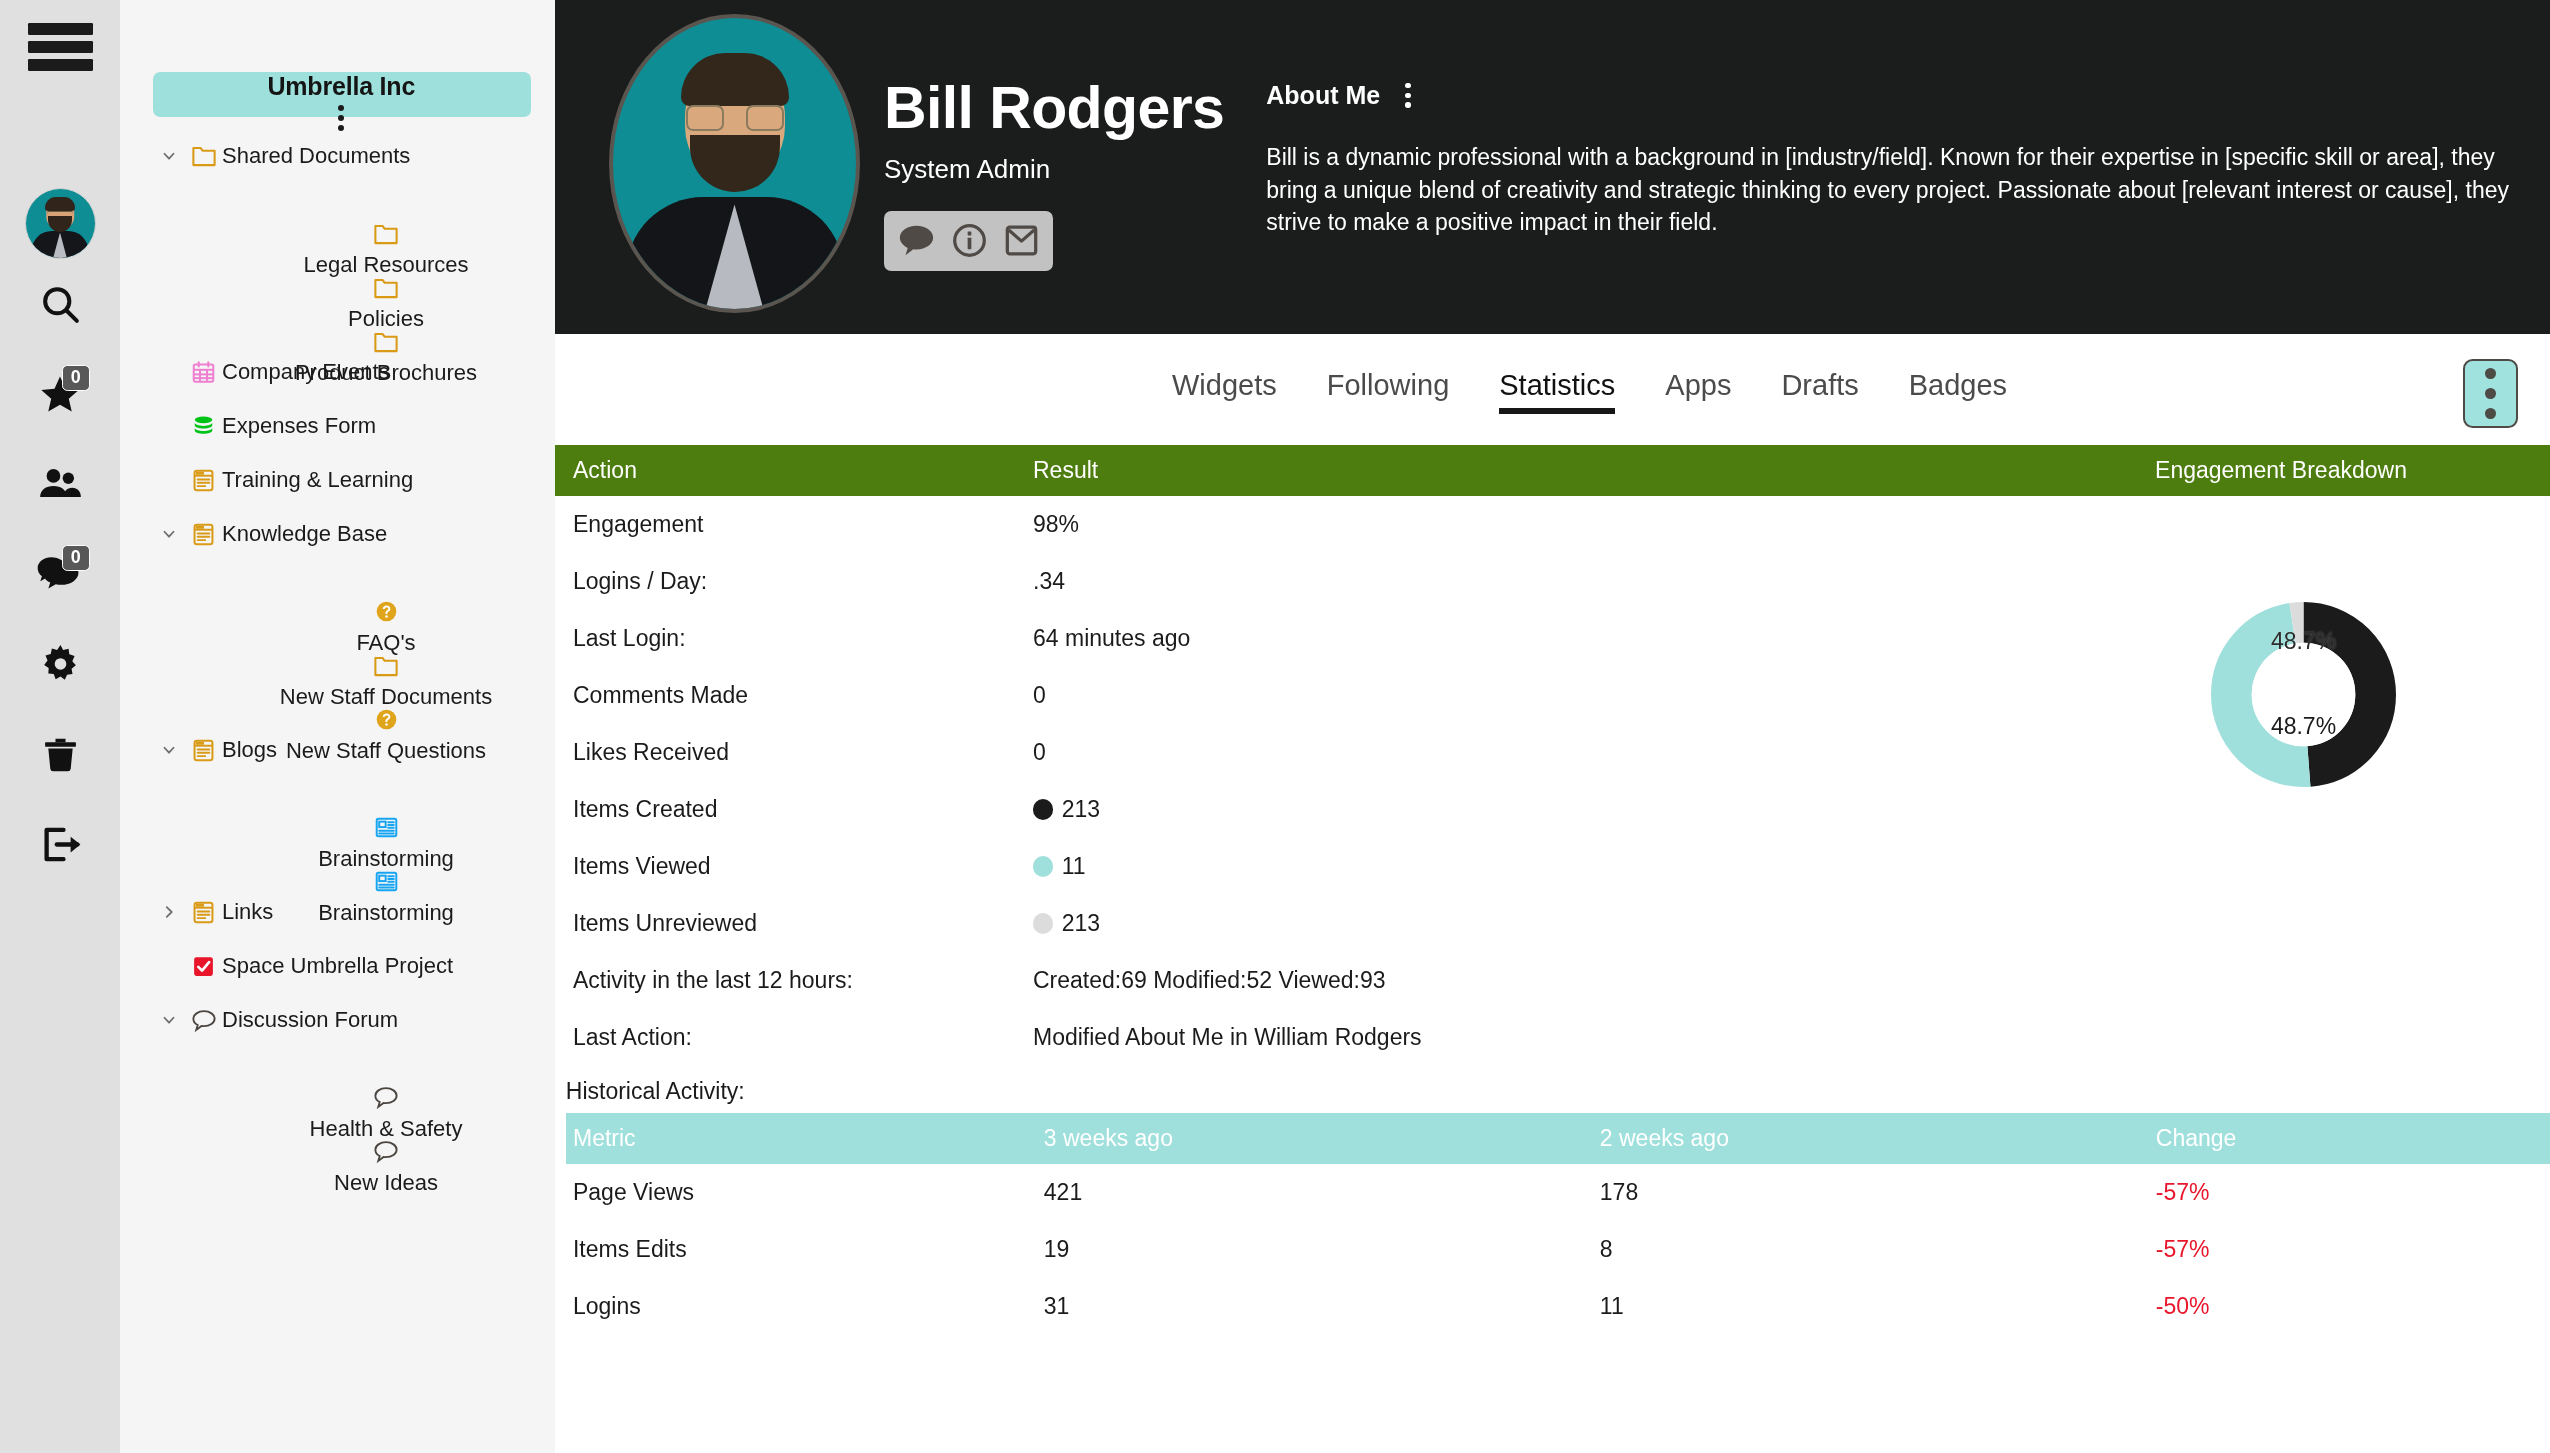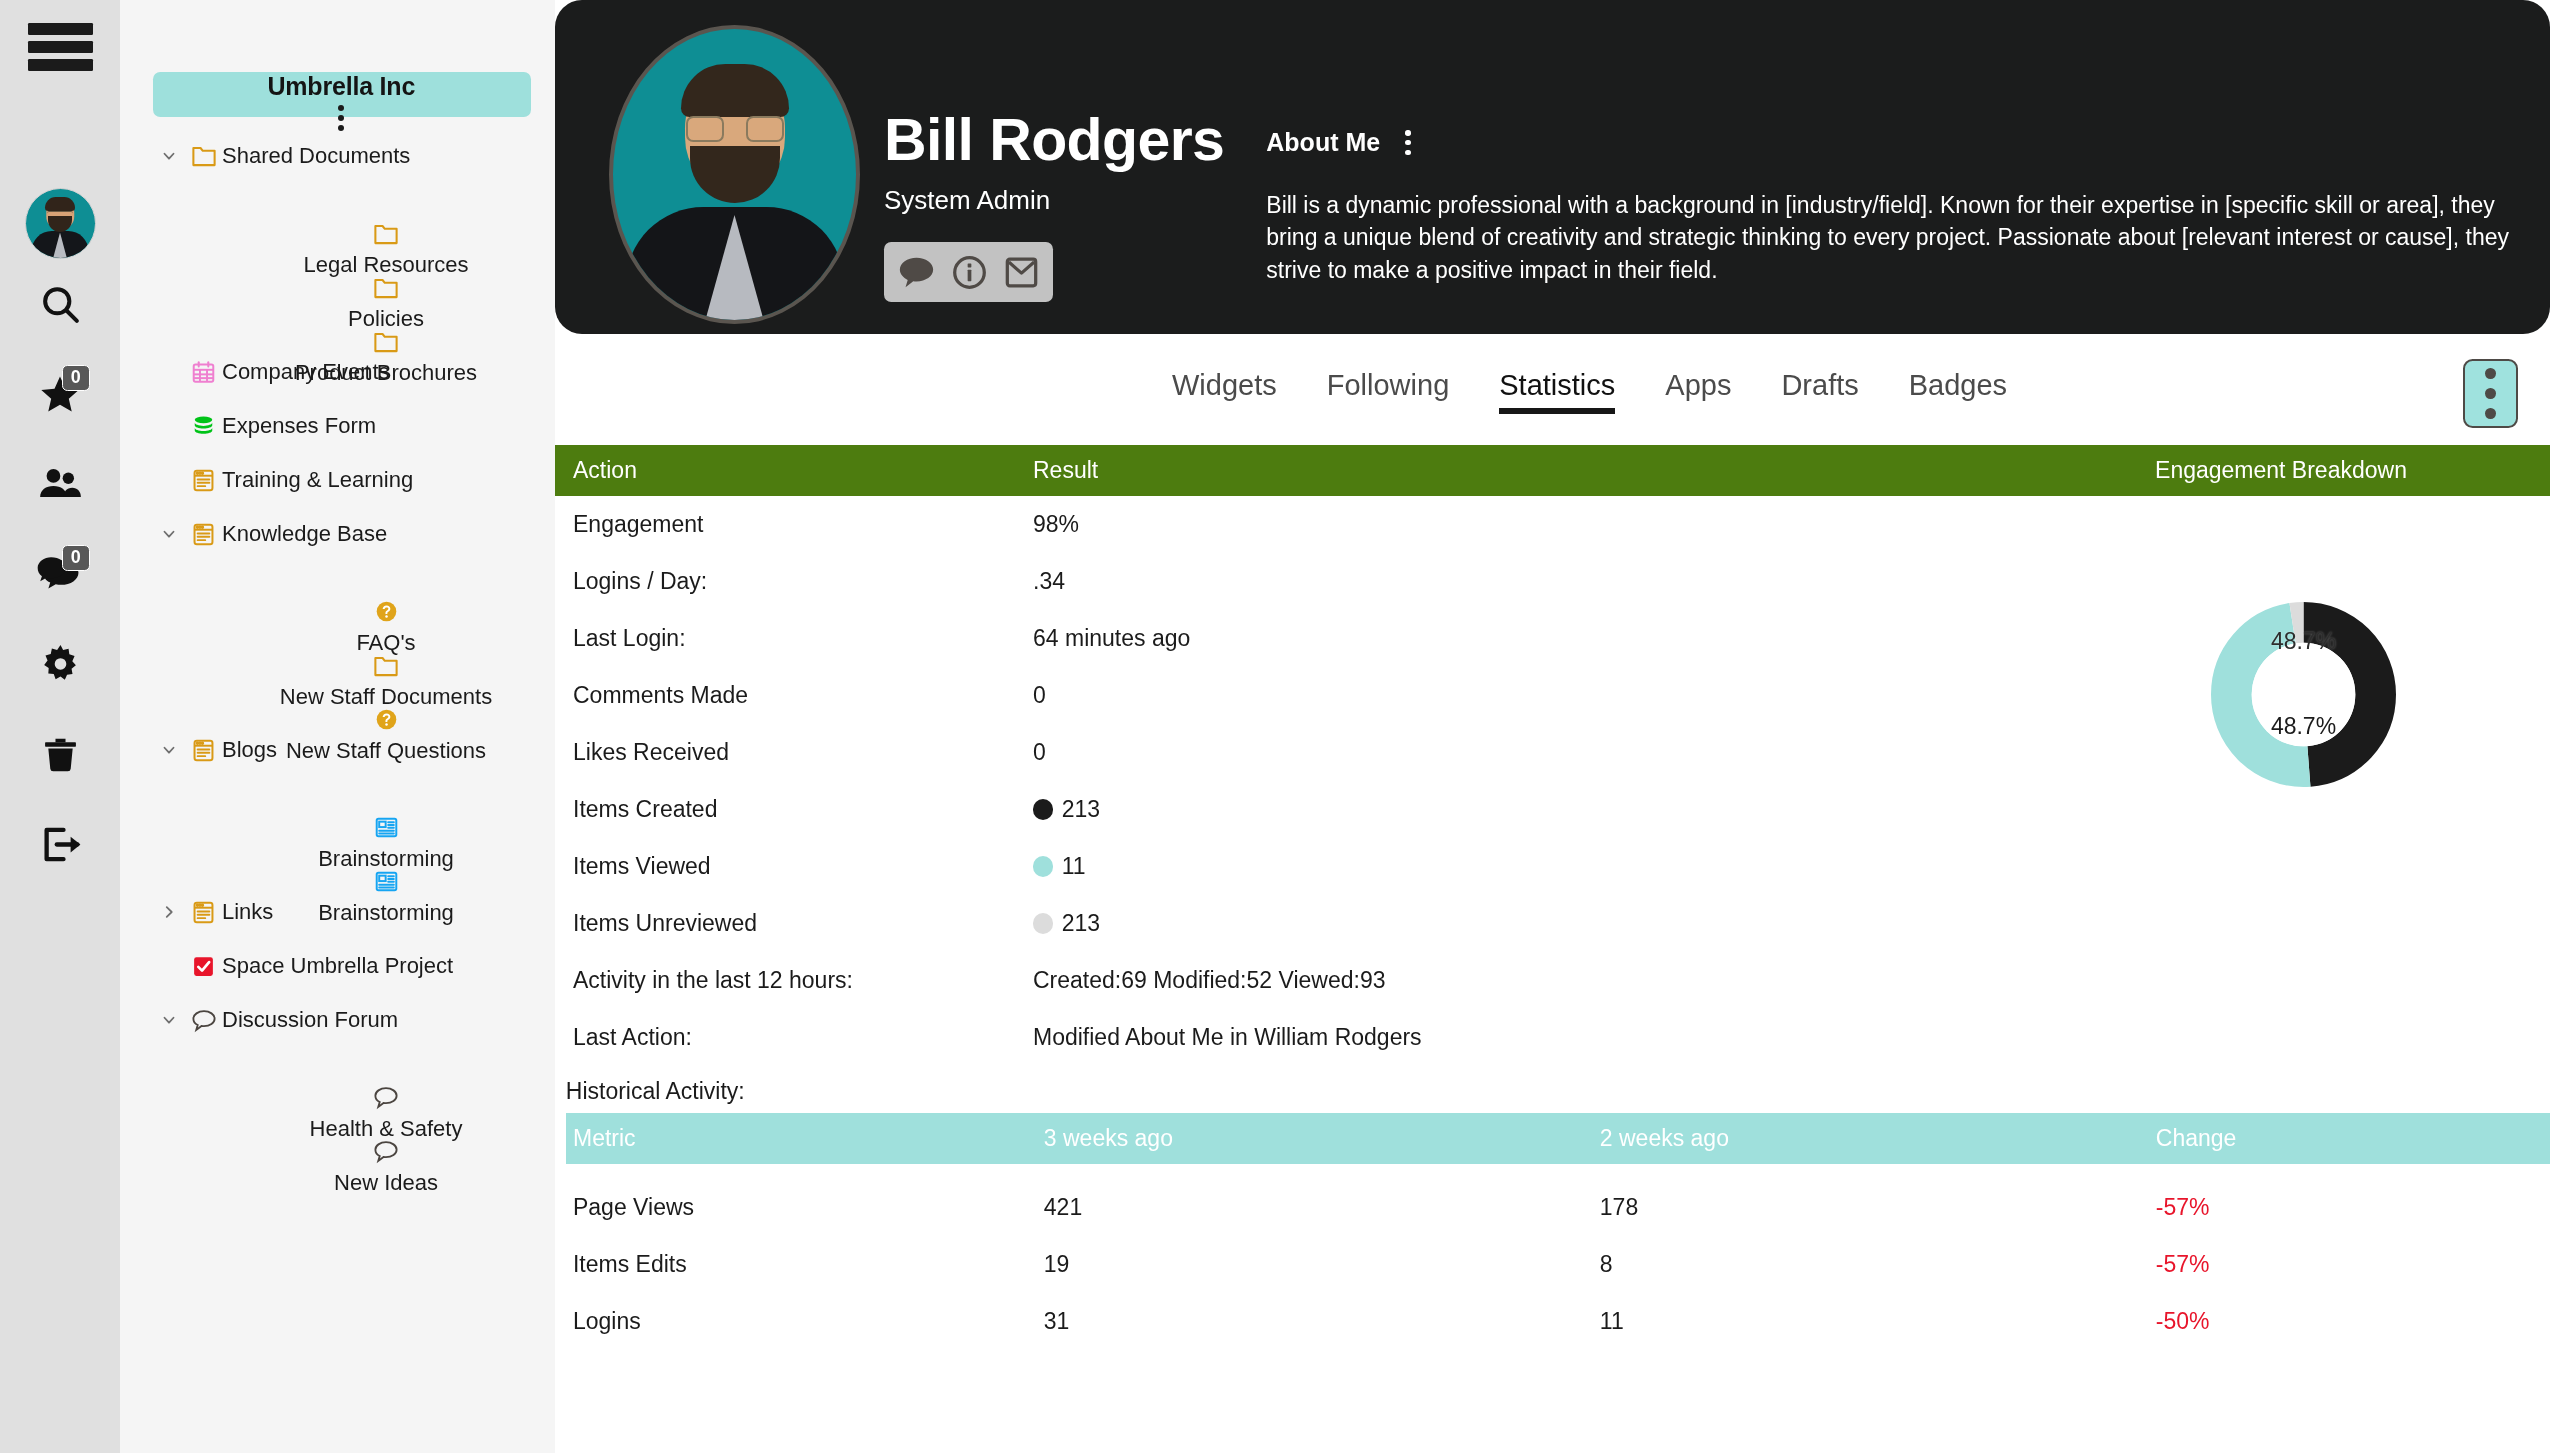--- a/index.html
+++ b/index.html
@@ -82,24 +82,23 @@
   .tnode .tlabel { font-size: 22px; color: #1b1b1b; white-space: nowrap; }
   .lvl1 { padding-left: 33px; }
   .lvl2 { padding-left: 97px; flex-direction: column; }
 
   
   .main { flex: 1 1 auto; background: #ffffff; display: flex; flex-direction: column; min-width:0; }
 
   .profile-header {
     background: #1b1c1c;
     height: 334px;
-    display: flex; align-items: center;
+    display: flex; align-items: flex-start;
     padding: 14.4px 0 0 0;
     position: relative;
-    border-radius: 27px;
   }
   .ph-avatar {
     width: 251px; height: 299px;
     margin-left: 54px;
     border-radius: 50%;
     background: #0e8e94;
     border: 4.2px solid #5a554f;
     position: relative; overflow: hidden; flex:0 0 251px;
   }
   .ph-avatar .head { position:absolute; left:50%; top:43px; transform:translateX(-50%); width:100px; height:117px; background:#d9a87c; border-radius:48% 48% 44% 44%; }
@@ -168,21 +167,21 @@
 
   .hist-title { font-size: 23px; color: #1b1b1b; padding: 12px 0 8.4px 10.8px; }
   .thead2 {
     display: flex; align-items: center; background: #9fe0dc;
     height: 51px; color: #ffffff; font-size: 23px; margin-left: 10.8px;
   }
   .thead2 .h1 { width: 478px; flex:0 0 478px; padding-left: 7.2px; }
   .thead2 .h2 { width: 556px; flex:0 0 556px; }
   .thead2 .h3 { width: 556px; flex:0 0 556px; }
   .thead2 .h4 { flex: 1 1 auto; }
-  .hist-row { display: flex; align-items: flex-end; height: 57px; font-size: 23px; color: #1b1b1b; margin-left: 10.8px; }
+  .hist-row { display: flex; align-items: center; height: 57px; font-size: 23px; color: #1b1b1b; margin-left: 10.8px; }
   .hist-row .h1 { width: 478px; flex:0 0 478px; padding-left: 7.2px; }
   .hist-row .h2 { width: 556px; flex:0 0 556px; }
   .hist-row .h3 { width: 556px; flex:0 0 556px; }
   .hist-row .h4 { flex: 1 1 auto; color: #e8152b; }
 
   
   .donut-wrap { position: absolute; right: 154px; top: 157px; width: 185px; height: 185px; }
   .donut-label-top {
     position: absolute; left: 0; right: 0; top: 26px; text-align: center;
     font-size: 23px; color: #2d2d2d; text-shadow: 0 0 2.4px rgba(255,255,255,.35);

